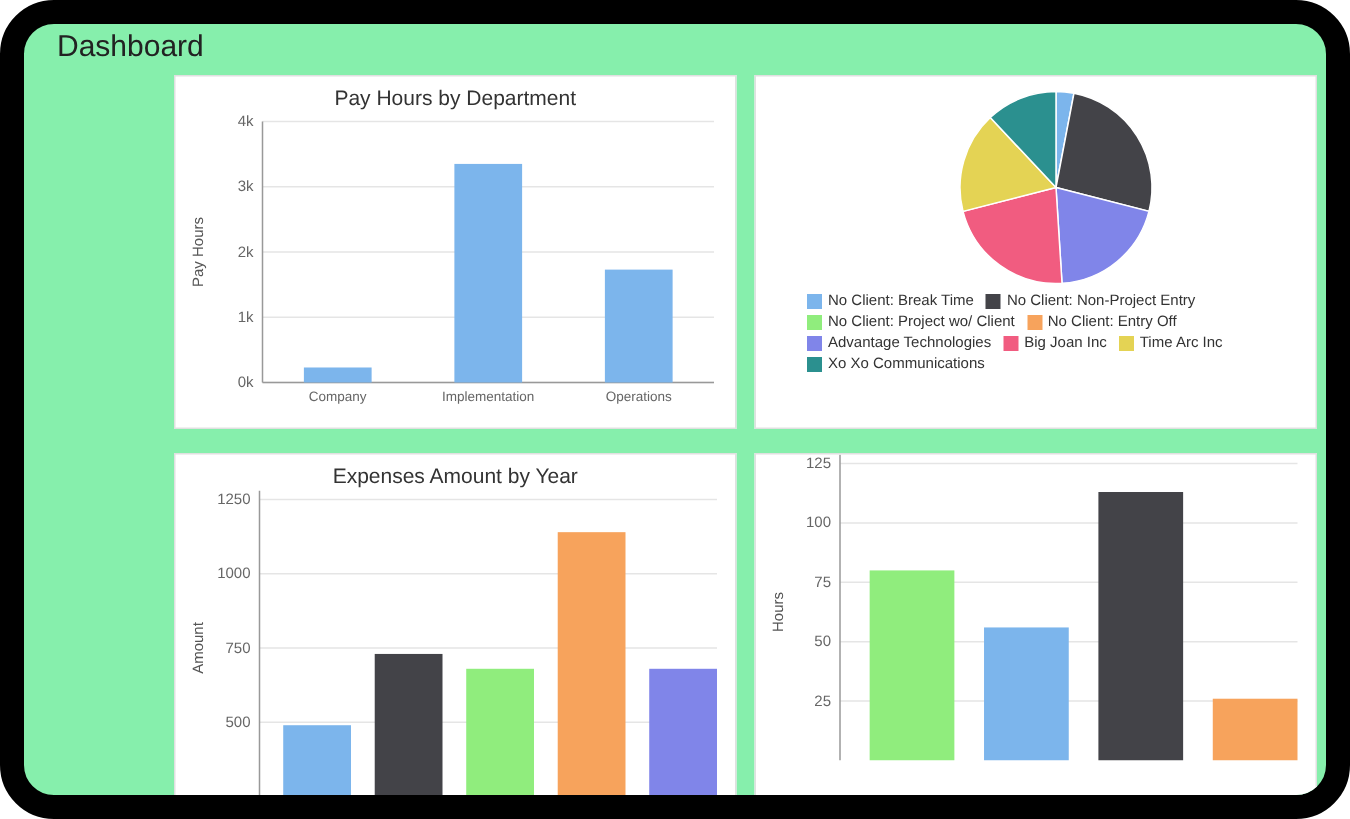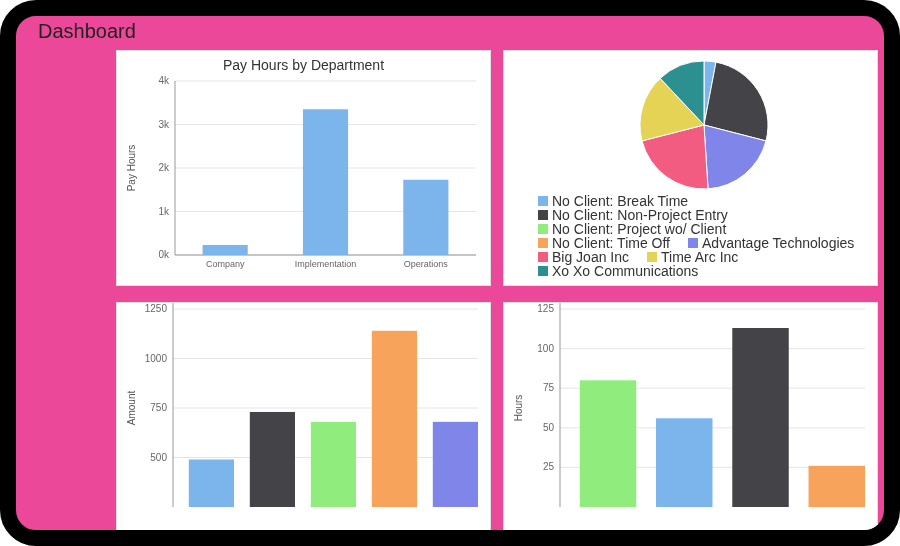--- a/index.html
+++ b/index.html
@@ -7,21 +7,21 @@
     background:#fff;
     font-family: "Segoe UI", Arial, sans-serif;
     width:900px; height:546px;
     overflow:hidden;
   }
   .tablet-frame {
     box-sizing:border-box;
     width:900px; height:546px;
     border:16px solid #000;
     border-radius:36px;
-    background:#ec4899;
+    background:#86efac;
     position:relative;
     overflow:hidden;
   }
   .page-title {
     position:absolute;
     top:4px; left:22px;
     font-size:20px;
     color:#222;
   }
   .grid {
@@ -50,26 +50,26 @@
     flex:1;
     position:relative;
   }
   svg { position:absolute; top:0; left:0; }
   .axis-label { font-size:10px; fill:#555; }
   .tick { font-size:10px; fill:#666; }
   .cat  { font-size:9px;  fill:#666; text-anchor:middle; }
   .grid-line { stroke:#e5e5e5; stroke-width:1; }
   .axis-line { stroke:#999; stroke-width:1; }
   .legend {
-    font-size:14px;
+    font-size:10px;
     color:#333;
     padding:4px 8px 6px 34px;
     display:flex;
     flex-wrap:wrap;
-    gap:2px 18px;
+    gap:2px 8px;
     line-height:12px;
   }
   .legend-item { display:flex; align-items:center; gap:4px; white-space:nowrap; }
   .swatch { width:10px; height:10px; display:inline-block; }
 </style>
 </head>
 <body>
 
 <div class="tablet-frame">
   <div class="page-title">Dashboard</div>
@@ -122,21 +122,21 @@
           <span class="legend-item">
             <span class="swatch" style="background: rgb(67, 67, 72);"></span>
             <span>No Client: Non-Project Entry</span>
           </span>
           <span class="legend-item">
             <span class="swatch" style="background: rgb(144, 237, 125);"></span>
             <span>No Client: Project wo/ Client</span>
           </span>
           <span class="legend-item">
             <span class="swatch" style="background: rgb(247, 163, 92);"></span>
-            <span>No Client: Time Off</span>
+            <span>No Client: Entry Off</span>
           </span>
           <span class="legend-item">
             <span class="swatch" style="background: rgb(128, 133, 233);"></span>
             <span>Advantage Technologies</span>
           </span>
           <span class="legend-item">
             <span class="swatch" style="background: rgb(241, 92, 128);"></span>
             <span>Big Joan Inc</span>
           </span>
           <span class="legend-item">
@@ -144,20 +144,21 @@
             <span>Time Arc Inc</span>
           </span>
           <span class="legend-item">
             <span class="swatch" style="background: rgb(43, 144, 143);"></span>
             <span>Xo Xo Communications</span>
           </span>
         </div>
     </div>
 
     <div class="card">
+      <div class="card-title">Expenses Amount by Year</div>
       <div class="plot-area">
         <svg id="svg-bar-year" width="373" height="204">
             <line x1="56" y1="154.5" x2="361" y2="154.5" class="grid-line"></line>
             <text x="50" y="157.5" class="tick" text-anchor="end">500</text>
             <line x1="56" y1="105" x2="361" y2="105" class="grid-line"></line>
             <text x="50" y="108" class="tick" text-anchor="end">750</text>
             <line x1="56" y1="55.5" x2="361" y2="55.5" class="grid-line"></line>
             <text x="50" y="58.5" class="tick" text-anchor="end">1000</text>
             <line x1="56" y1="6" x2="361" y2="6" class="grid-line"></line>
             <text x="50" y="9" class="tick" text-anchor="end">1250</text>

